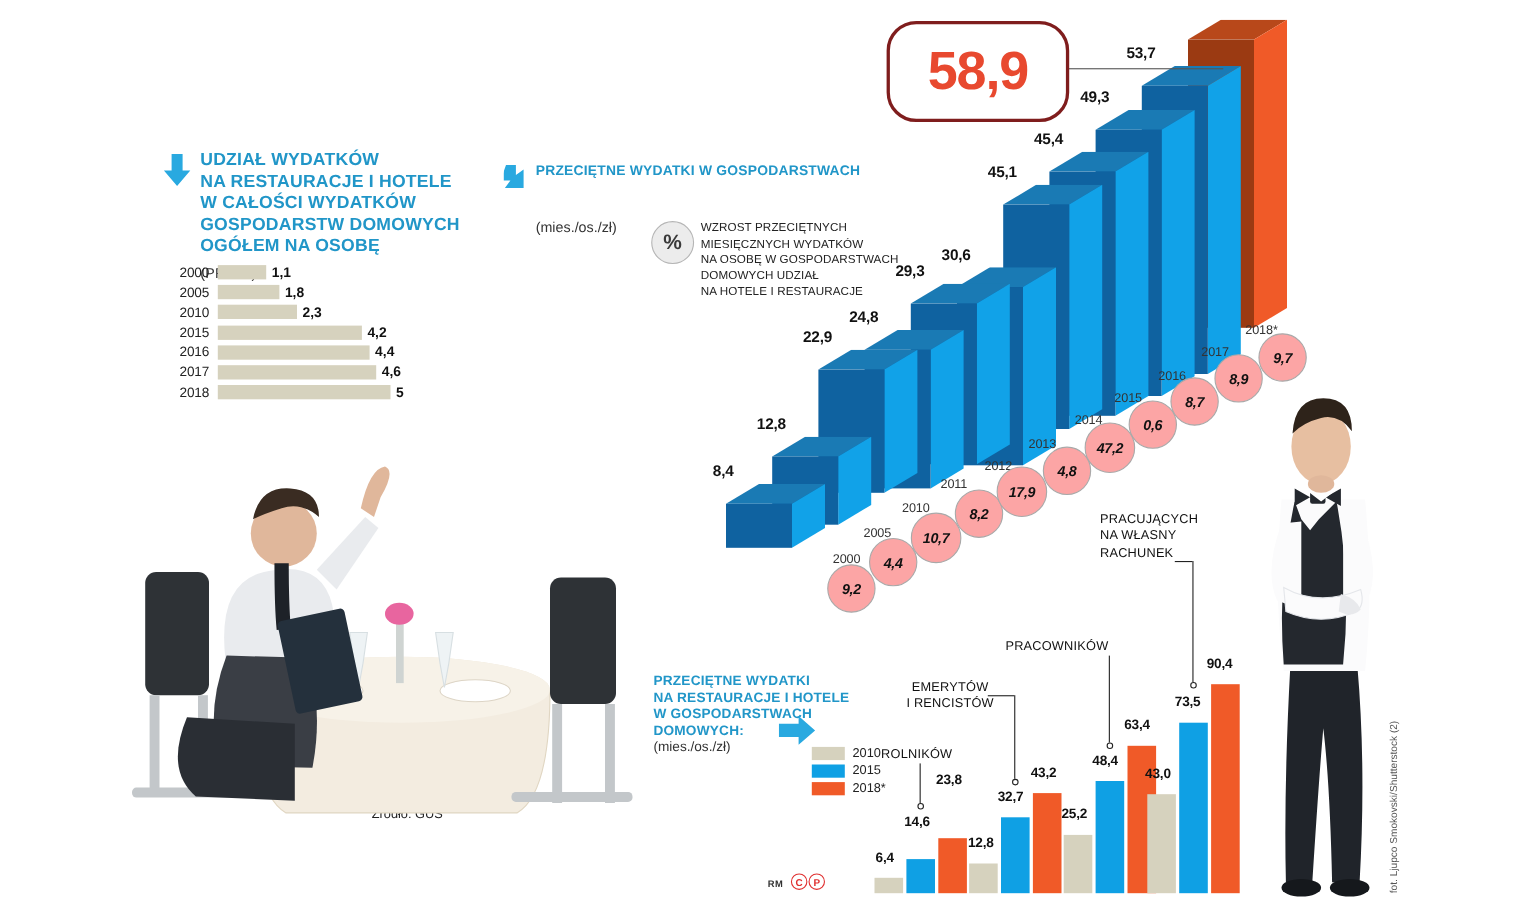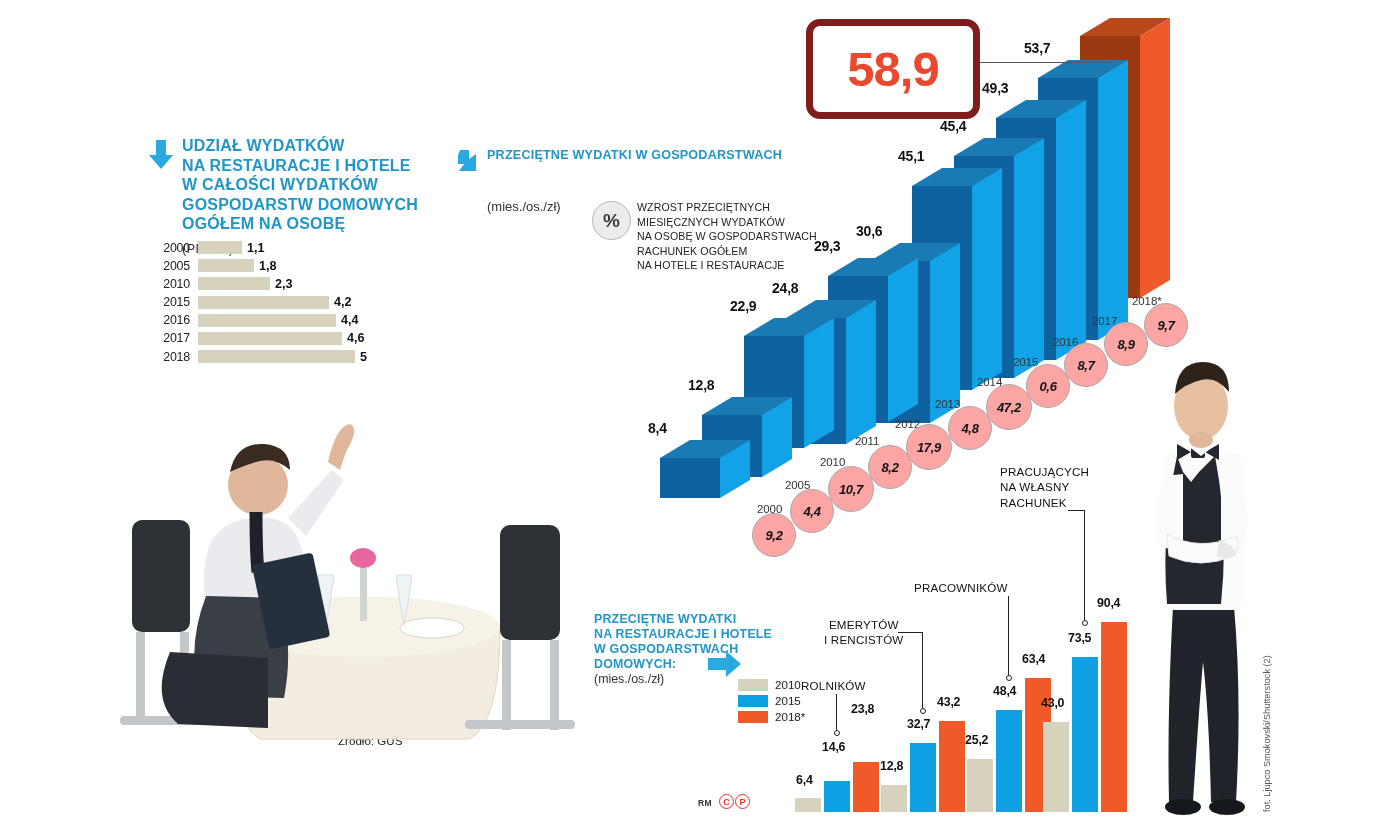--- a/index.html
+++ b/index.html
@@ -29,21 +29,21 @@
   .rowA .bar{height:13px;background:#d6d2be;}
   .rowA .val{font-size:12.6px;font-weight:bold;margin-left:5px;color:#111;}
   .b3label{position:absolute;font-size:14px;font-weight:bold;color:#111;letter-spacing:-.2px;}
   .b3year{position:absolute;font-size:11.5px;color:#333;letter-spacing:-.1px;}
   .pctcircle{
     position:absolute;border-radius:50%;background:#fca5a5;border:1px solid #a9a9a9;
     display:flex;align-items:center;justify-content:center;
     font-size:13px;font-weight:bold;color:#111;letter-spacing:-.3px;font-style:italic;
   }
   .callout{
-    position:absolute;border:7px solid #7f1d1d;border-radius:14px;background:#fff;
+    position:absolute;border:3px solid #7f1d1d;border-radius:27px;background:#fff;
     display:flex;align-items:center;justify-content:center;
   }
   .callout span{color:#e8492f;font-weight:bold;font-size:49px;letter-spacing:-1px;}
   .calloutline{position:absolute;height:1px;background:#555;}
 
   .pctbadge{
     position:absolute;width:37px;height:37px;border-radius:50%;
     background:#ececec;border:1px solid #b5b5b5;
     display:flex;align-items:center;justify-content:center;
     font-size:19px;font-weight:bold;color:#3a3a3a;
@@ -144,21 +144,21 @@
     <div>PRZECIĘTNE WYDATKI W GOSPODARSTWACH</div>
   </div>
 
   <div class="abs" style="left:487px;top:199px;font-size:13px;color:#333;">(mies./os./zł)</div>
 
   <div class="pctbadge" style="left:592px;top:201px;">%</div>
   <div class="pcttext" style="left:637px;top:200px;">
     <div>WZROST PRZECIĘTNYCH</div>
     <div>MIESIĘCZNYCH WYDATKÓW</div>
     <div>NA OSOBĘ W GOSPODARSTWACH</div>
-    <div>RACHUNEK OGÓŁEM</div>
+    <div>DOMOWYCH UDZIAŁ</div>
     <div>NA HOTELE I RESTAURACJE</div>
   </div>
 
   <div class="abs">
     <svg width="120" height="300" viewBox="0 0 120 300" style="position:absolute;left:1062px;top:18px;">
       <polygon points="18,18 48,0 108,0 78,18" fill="#b8481a"></polygon>
       <polygon points="78,18 108,0 108,262 78,280" fill="#f05a28"></polygon>
       <rect x="18" y="18" width="60" height="262" fill="#9b3a12"></rect>
     </svg>
   </div>

